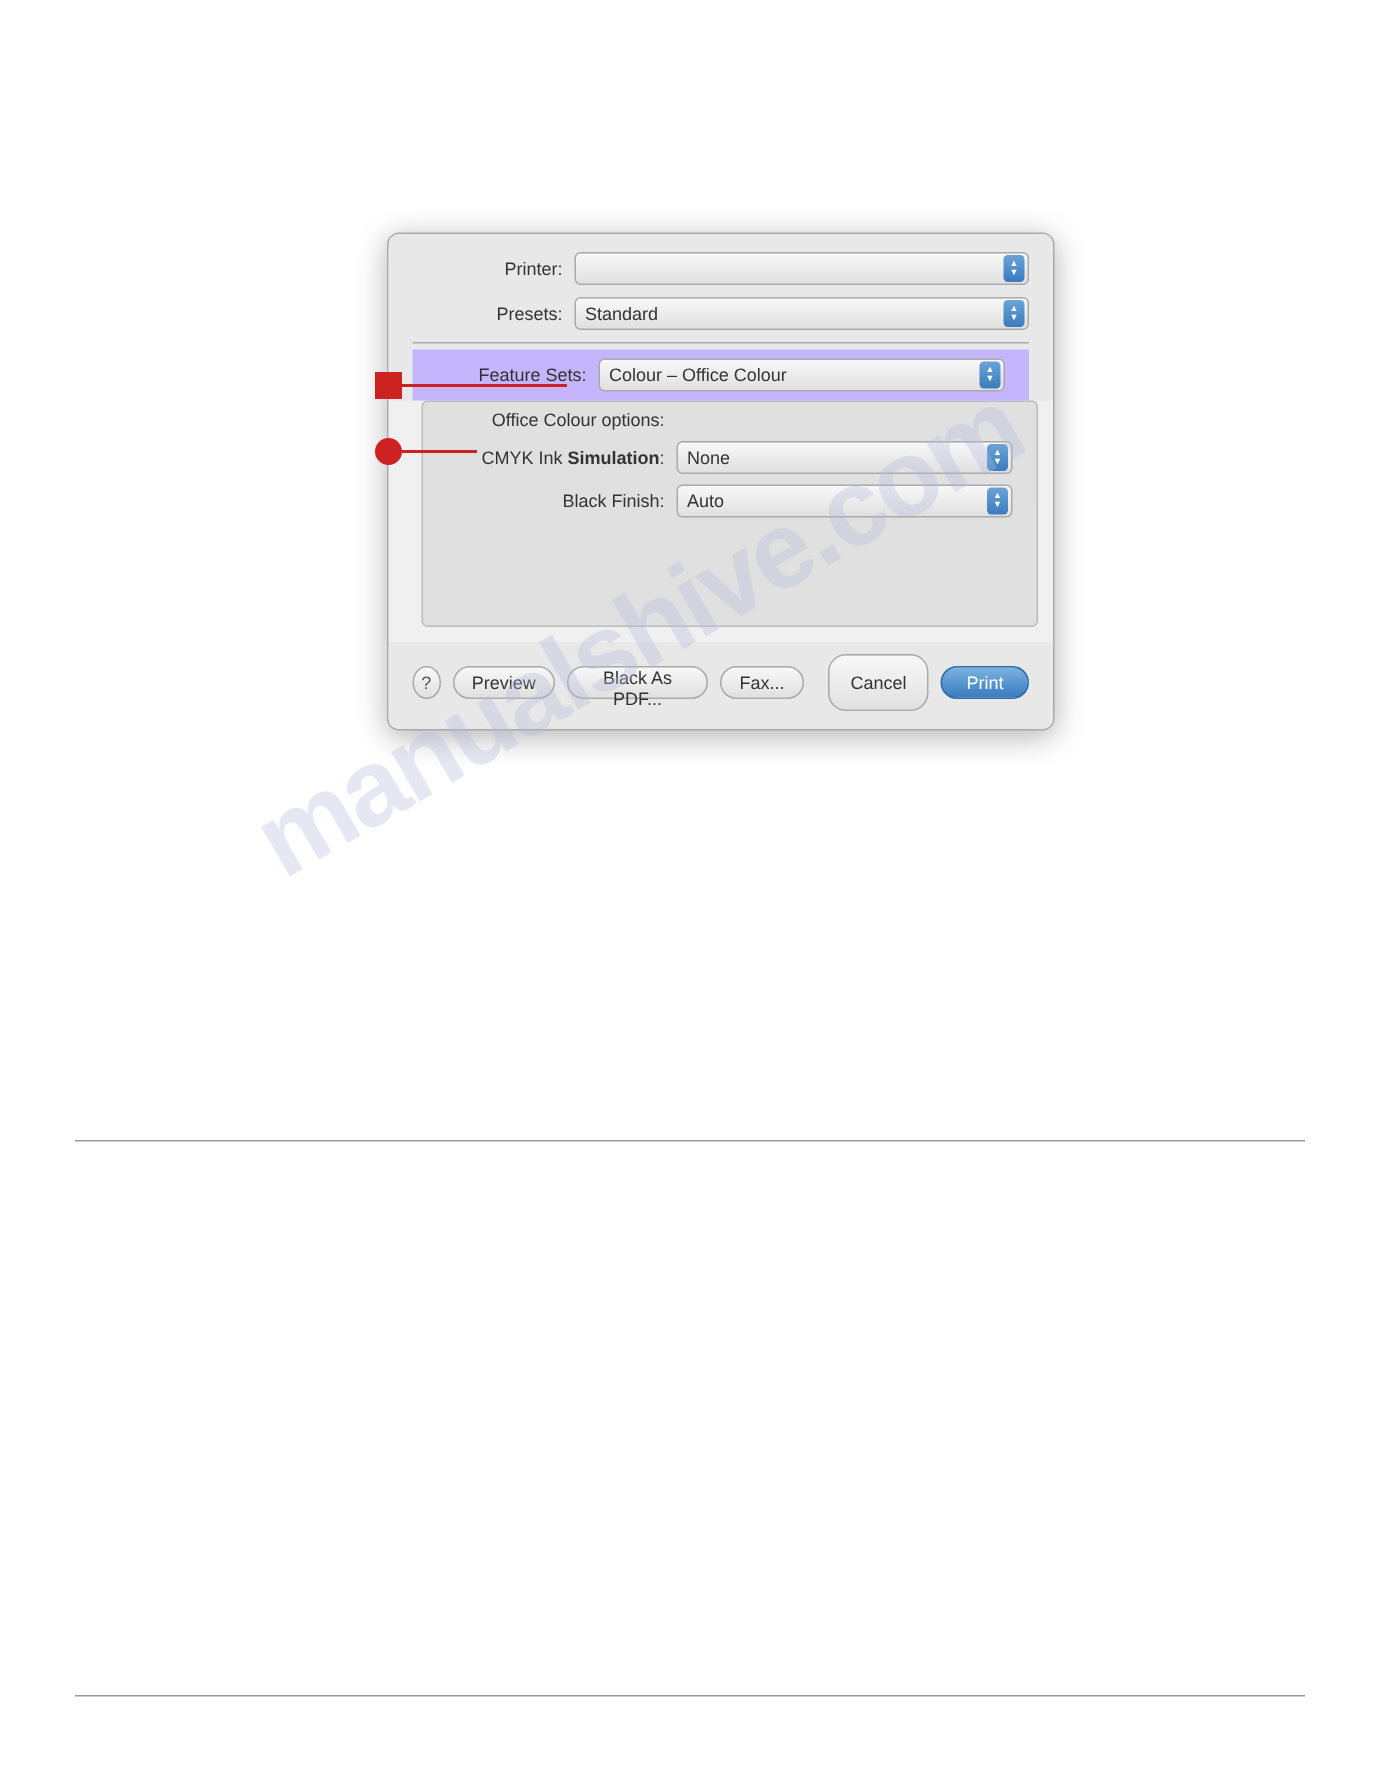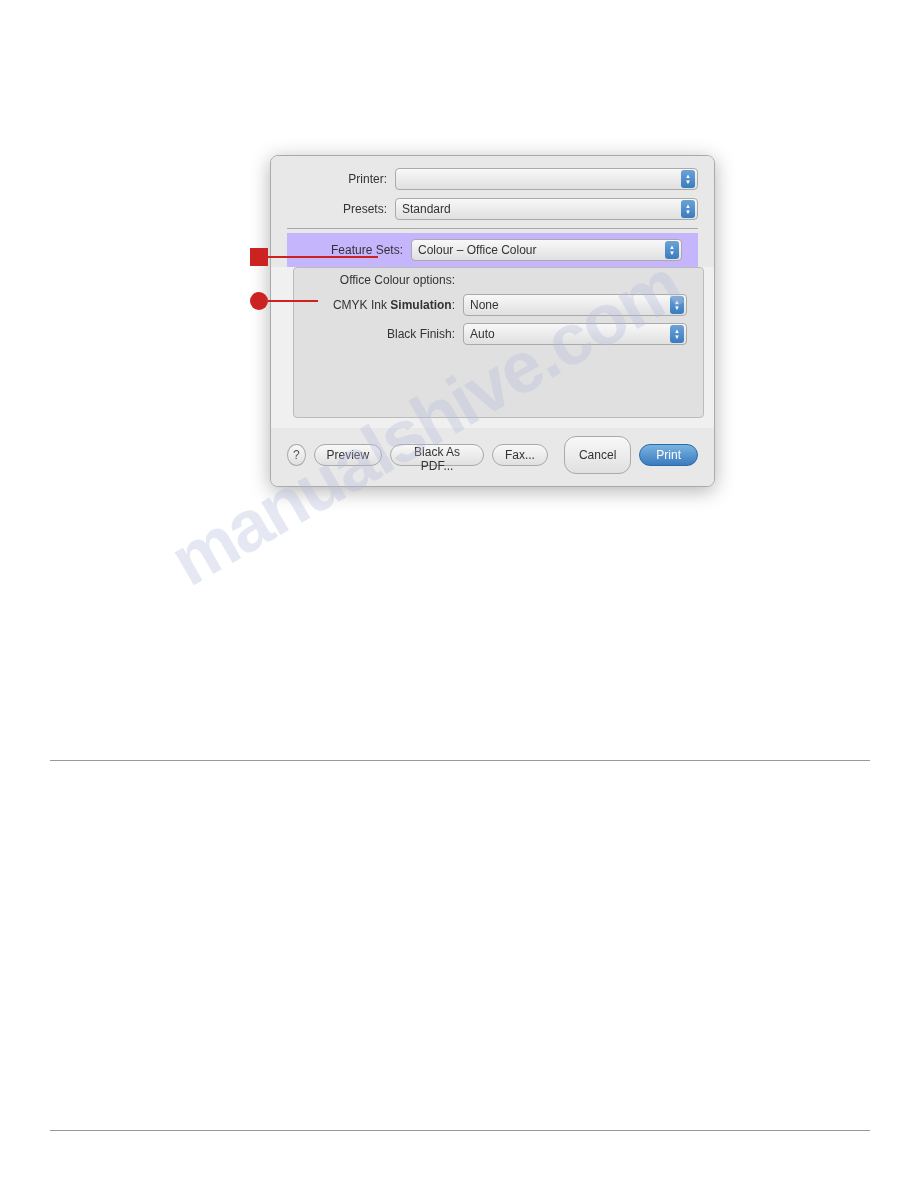--- a/index.html
+++ b/index.html
@@ -46,21 +46,21 @@
       left: 50px;
       width: 820px;
       height: 1px;
       background: #999;
     }
 
     
     .dialog {
       position: absolute;
       top: 155px;
-      left: 270px;
+      left: 258px;
       width: 445px;
       background: #f0f0f0;
       border: 1px solid #aaa;
       border-radius: 8px;
       box-shadow: 0 4px 20px rgba(0,0,0,0.3);
       overflow: hidden;
     }
 
     
     .dialog-top {

